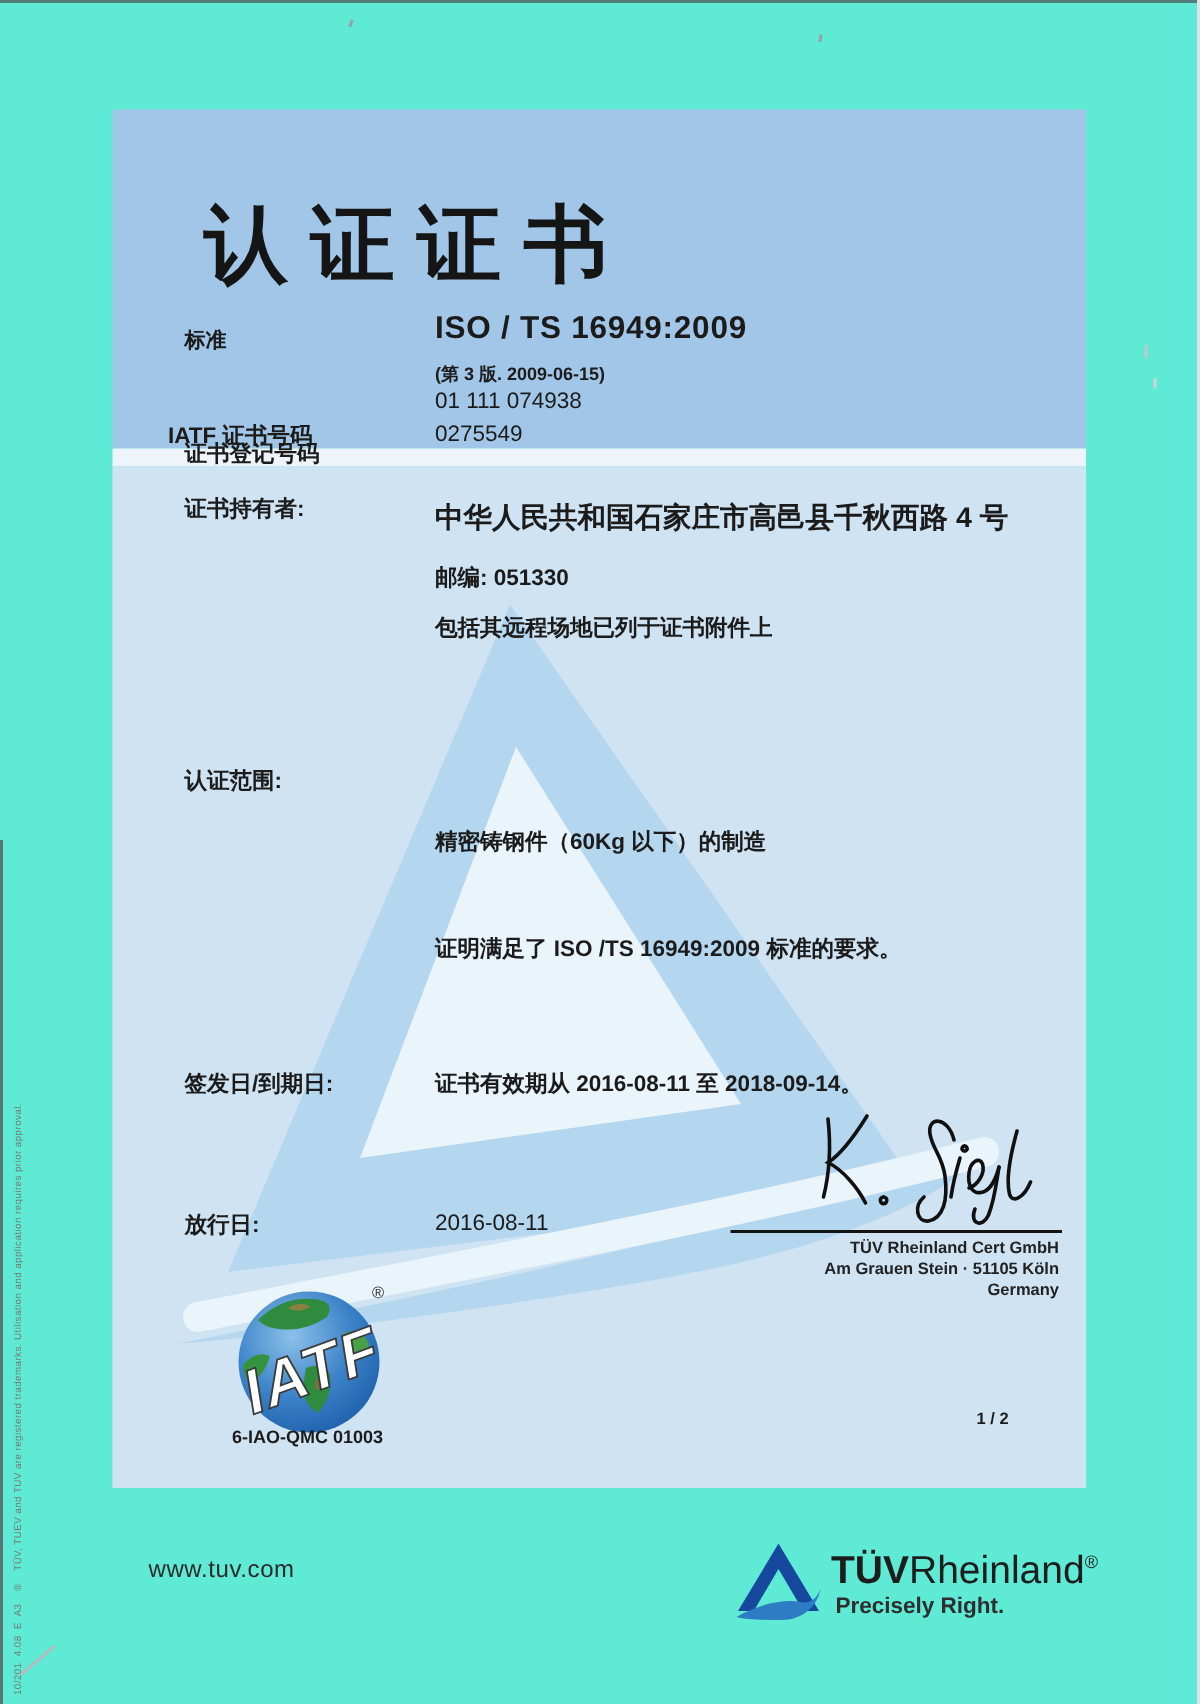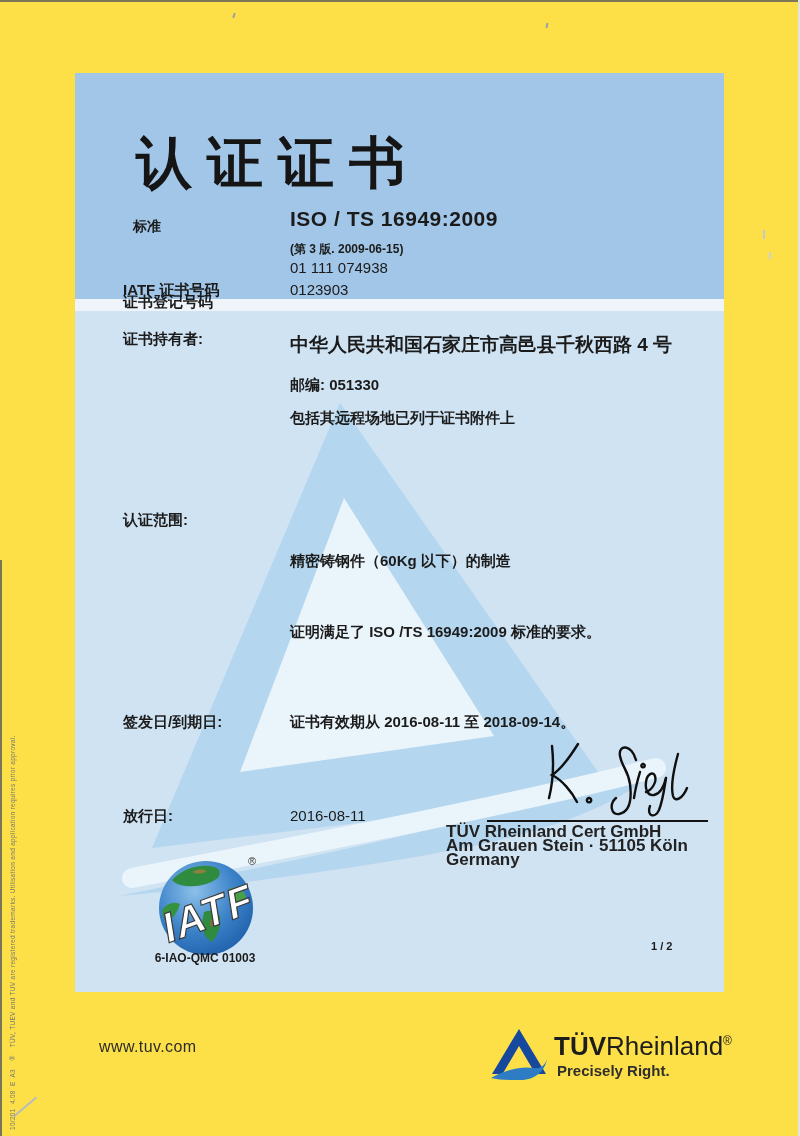--- a/index.html
+++ b/index.html
@@ -1,18 +1,18 @@
 <!DOCTYPE html>
 <html><head>
 <meta charset="utf-8">
 <style>
   html,body{margin:0;padding:0;background:#e9eaec;}
   .page{
     position:relative;width:800px;height:1136px;margin:0 auto;
-    background:#fde047;overflow:hidden;
+    background:#5eead4;overflow:hidden;
     font-family:"Liberation Sans","DejaVu Sans",sans-serif;
     color:#1b1b1b;
   }
   .abs{position:absolute;}
   .t{position:absolute;white-space:nowrap;}
 
   
   #edge-top{left:0;top:0;width:800px;height:2px;background:#50555a;opacity:.75;}
   #edge-left{left:0;top:560px;width:2px;height:576px;background:#565a5e;opacity:.8;}
   #edge-right{right:0;top:0;width:2px;height:1136px;background:#dfe3e6;}
@@ -25,45 +25,45 @@
 
   
   #band{left:75px;top:73px;width:649px;height:226px;background:#a2c6e7;}
   #gapstrip{left:75px;top:299px;width:649px;height:12px;background:#eef4fa;}
   #panel-body{left:75px;top:311px;width:649px;height:681px;background:#cfe3f3;}
   #watermark{left:108px;top:396px;width:560px;height:505px;z-index:1;}
   .txt{z-index:2;}
 
   
   #cert-title{left:136px;top:126px;font-size:56px;font-weight:800;letter-spacing:15px;color:#151515;}
-  #std-label{left:133px;top:218px;font-size:14px;font-weight:700;}
+  #std-label{left:123px;top:218px;font-size:14px;font-weight:700;}
   #std-value{left:290px;top:207px;font-size:21px;font-weight:800;letter-spacing:.5px;}
   #std-edition{left:290px;top:241px;font-size:12px;font-weight:700;}
   #reg-label{left:123px;top:273px;font-size:15px;font-weight:600;margin-top:20px;}
   #reg-value{left:290px;top:259px;font-size:15px;font-weight:500;}
-  #iatfn-label{left:123px;top:281px;font-size:15px;font-weight:600;text-align:center;}
+  #iatfn-label{left:112px;top:281px;font-size:15px;font-weight:600;text-align:center;}
   #iatfn-value{left:290px;top:281px;font-size:15px;font-weight:500;}
 
   
   #holder-label{left:123px;top:330px;font-size:15px;font-weight:700;}
   #holder-company{left:290px;top:329px;font-size:15.5px;font-weight:800;}
   #holder-address{left:290px;top:332px;font-size:19px;font-weight:600;}
   #holder-postal{left:290px;top:376px;font-size:15px;font-weight:600;}
   #holder-remote{left:290px;top:409px;font-size:15px;font-weight:700;}
   #scope-label{left:123px;top:511px;font-size:15px;font-weight:700;}
   #scope-value{left:290px;top:511px;font-size:15px;font-weight:800;margin-top:41px;}
   #compliance{left:290px;top:623px;font-size:15px;font-weight:700;}
   #validity-label{left:123px;top:713px;font-size:15px;font-weight:700;}
   #validity-value{left:290px;top:713px;font-size:15px;font-weight:700;}
   #release-label{left:123px;top:807px;font-size:15px;font-weight:700;}
   #release-value{left:290px;top:807px;font-size:15px;font-weight:500;}
 
   #signature{left:532px;top:734px;width:176px;height:86px;z-index:2;}
   #sig-line{left:487px;top:820px;width:221px;height:2px;background:#141414;z-index:2;}
-  #issuer{right:94px;top:825px;width:260px;font-size:17px;line-height:14px;font-weight:600;color:#222;z-index:2;}
+  #issuer{right:94px;top:825px;width:260px;text-align:right;font-size:11px;line-height:14px;font-weight:600;color:#222;z-index:2;}
 
   #globe{left:152px;top:852px;width:108px;height:108px;z-index:2;}
   #iatf-code{left:115px;top:951px;width:180px;text-align:center;font-size:12px;font-weight:600;z-index:2;}
   #pagenum{left:651px;top:940px;font-size:11px;font-weight:700;z-index:2;}
 
   
   #website{left:99px;top:1038px;font-size:16px;font-weight:500;letter-spacing:.4px;color:#2b2b2b;}
   #tuvlogo{left:488px;top:1026px;width:62px;height:56px;}
   #brand{left:554px;top:1031px;font-size:26px;color:#1d1d1d;}
   #brand .b{font-weight:700;}
@@ -102,21 +102,21 @@
     <path d="M24 482 C200 448 400 410 548 372" stroke="#eaf4fb" stroke-width="20" fill="none" stroke-linecap="round"></path>
   </svg>
 
   <div class="t txt" id="cert-title">认证证书</div>
   <div class="t txt" id="std-label">标准</div>
   <div class="t txt" id="std-value">ISO / TS 16949:2009</div>
   <div class="t txt" id="std-edition">(第 3 版. 2009-06-15)</div>
   <div class="t txt" id="reg-label">证书登记号码</div>
   <div class="t txt" id="reg-value">01 111 074938</div>
   <div class="t txt" id="iatfn-label">IATF 证书号码</div>
-  <div class="t txt" id="iatfn-value">0123903</div>
+  <div class="t txt" id="iatfn-value">0275549</div>
 
   <div class="t txt" id="holder-label">证书持有者:</div>
   <div class="t txt" id="holder-address">中华人民共和国石家庄市高邑县千秋西路 4 号</div>
   <div class="t txt" id="holder-postal">邮编: 051330</div>
   <div class="t txt" id="holder-remote">包括其远程场地已列于证书附件上</div>
 
   <div class="t txt" id="scope-label">认证范围:</div>
   <div class="t txt" id="scope-value">精密铸钢件（60Kg 以下）的制造</div>
 
   <div class="t txt" id="compliance">证明满足了 ISO /TS 16949:2009 标准的要求。</div>

